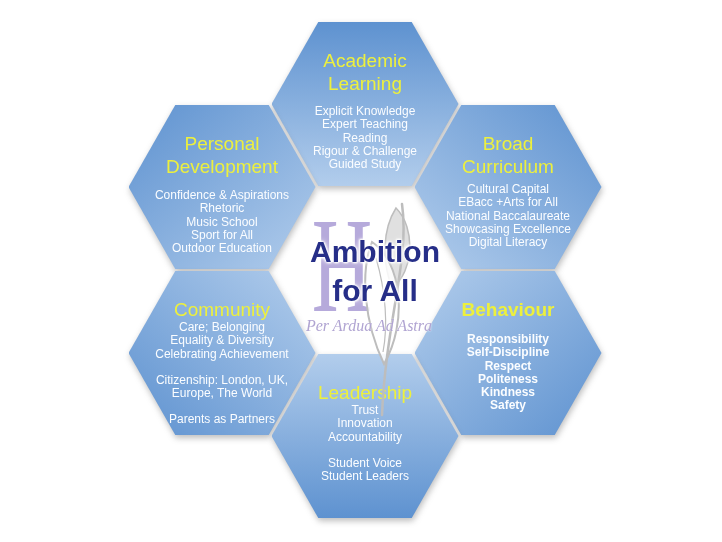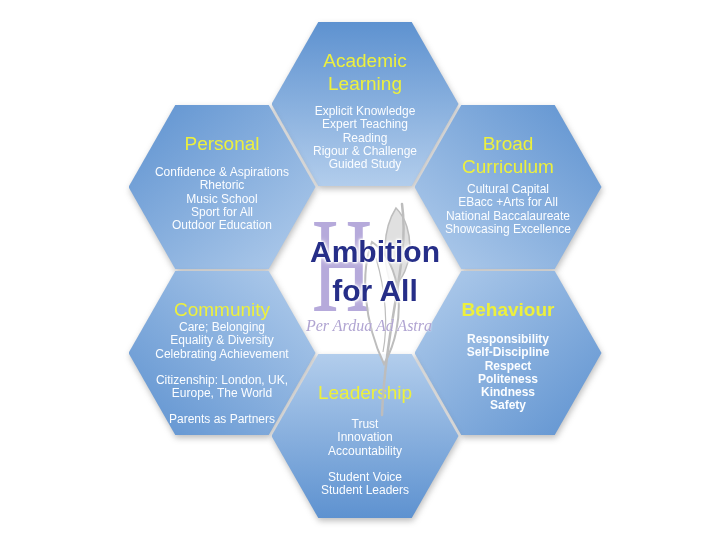--- a/index.html
+++ b/index.html
@@ -31,21 +31,21 @@
   .hex-title-line{font-size:19px;line-height:23px;color:var(--yellow);white-space:nowrap;}
   .hex-items{margin-top:0;}
   .hex-item{font-size:12px;line-height:13.3px;color:var(--item-text);white-space:nowrap;}
   .hex-item.gap{height:13px;}
 
   .hex-academic   .hex-items{margin-top:10px;text-align:center;}
   .hex-personal   .hex-items{margin-top:11px;}
   .hex-broad      .hex-items{margin-top:5px;}
   .hex-community  .hex-items{margin-top:0px;}
   .hex-behaviour  .hex-items{margin-top:12px;}
-  .hex-leadership .hex-items{margin-top:14px;}
+  .hex-leadership .hex-items{margin-top:0px;}
 
   
   #monogram{
     position:absolute;left:342px;top:268px;
     transform:translate(-50%,-52%) scaleX(0.62);
     font-family:"Liberation Serif",serif;font-size:135px;line-height:1;
     color:var(--lavender);z-index:1;
   }
   #leaf{position:absolute;left:352px;top:200px;z-index:2;}
   #center-title{
@@ -84,20 +84,21 @@
           <div class="hex-item">Guided Study</div>
         </div>
     </div>
   </div>
 
   <div class="hex hex-personal">
     <div class="hex-shape grad-tl"></div>
     <div class="hex-content">
       <div class="hex-title">
           <div class="hex-title-line">Personal</div>
+          <div class="hex-title-line">Development</div>
         </div>
       <div class="hex-items">
           <div class="hex-item">Confidence &amp; Aspirations</div>
           <div class="hex-item">Rhetoric</div>
           <div class="hex-item">Music School</div>
           <div class="hex-item">Sport for All</div>
           <div class="hex-item">Outdoor Education</div>
         </div>
     </div>
   </div>
@@ -107,20 +108,21 @@
     <div class="hex-content">
       <div class="hex-title">
           <div class="hex-title-line">Broad</div>
           <div class="hex-title-line">Curriculum</div>
         </div>
       <div class="hex-items">
           <div class="hex-item">Cultural Capital</div>
           <div class="hex-item">EBacc +Arts for All</div>
           <div class="hex-item">National Baccalaureate</div>
           <div class="hex-item">Showcasing Excellence</div>
+          <div class="hex-item">Digital Literacy</div>
         </div>
     </div>
   </div>
 
   <div class="hex hex-community">
     <div class="hex-shape grad-bl"></div>
     <div class="hex-content">
       <div class="hex-title">
           <div class="hex-title-line">Community</div>
         </div>

